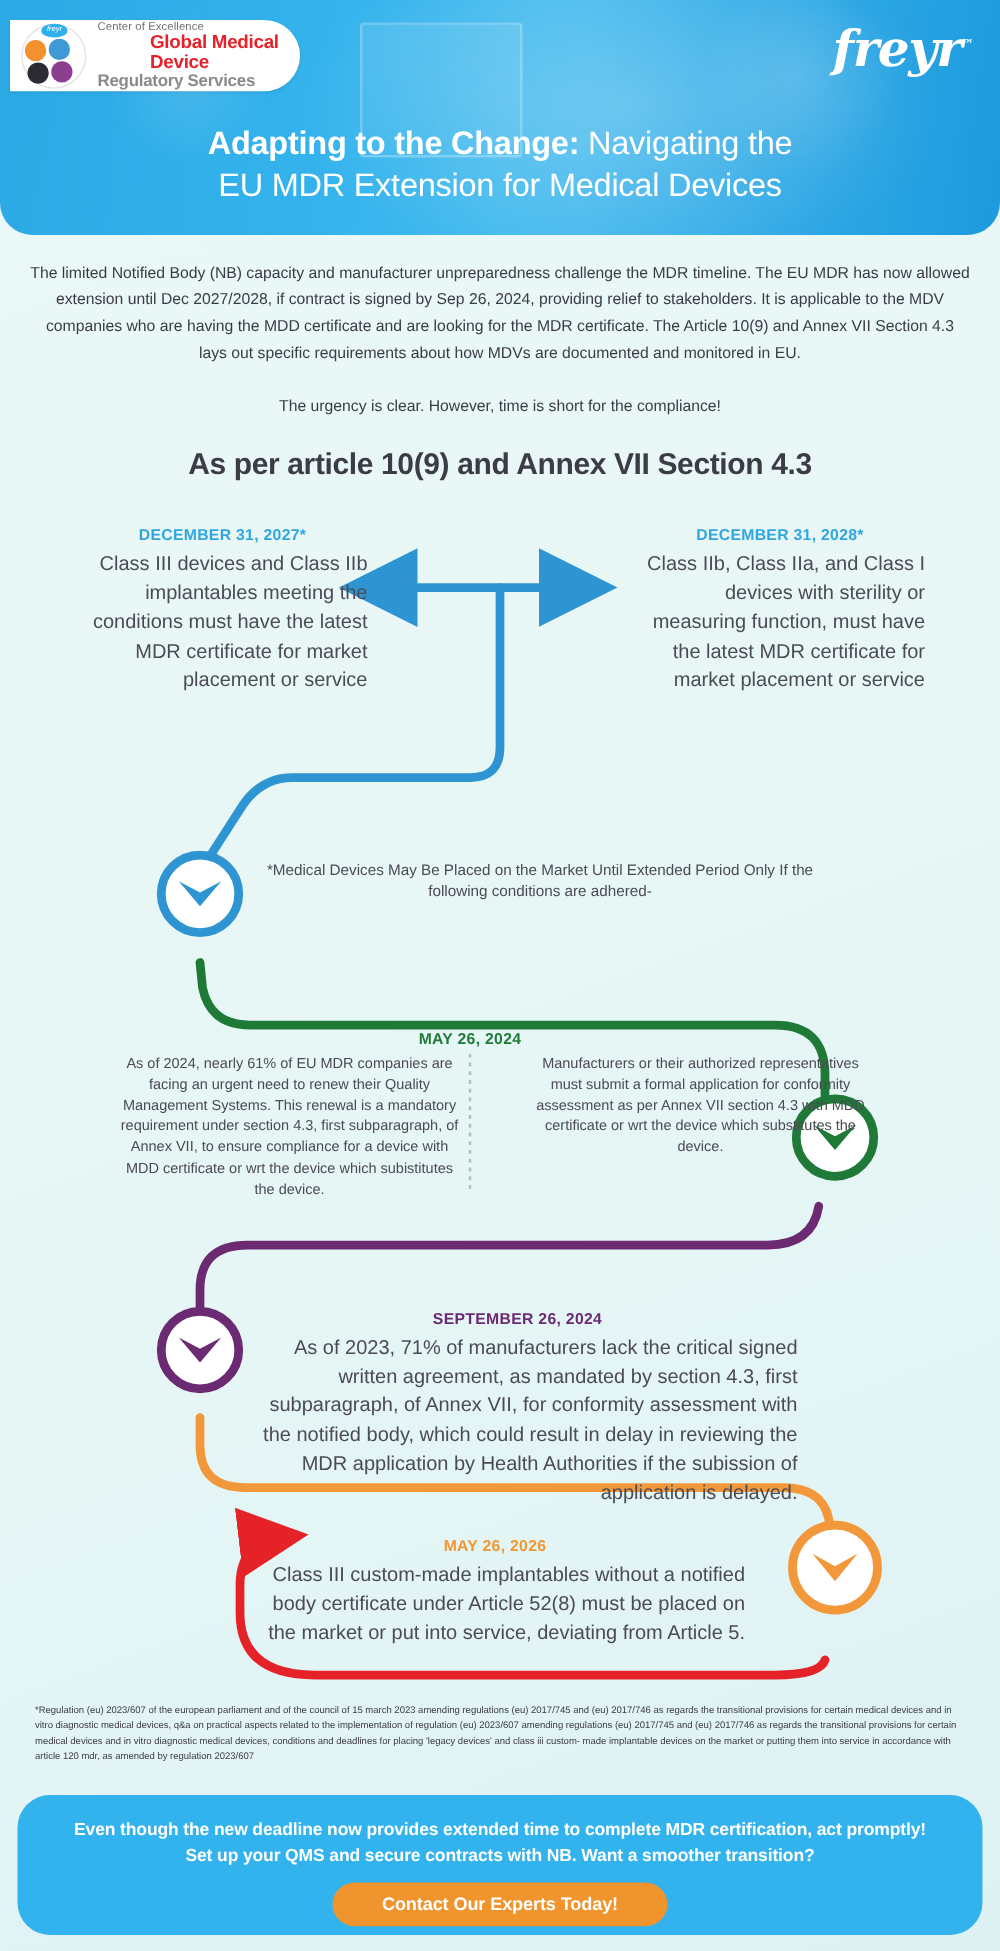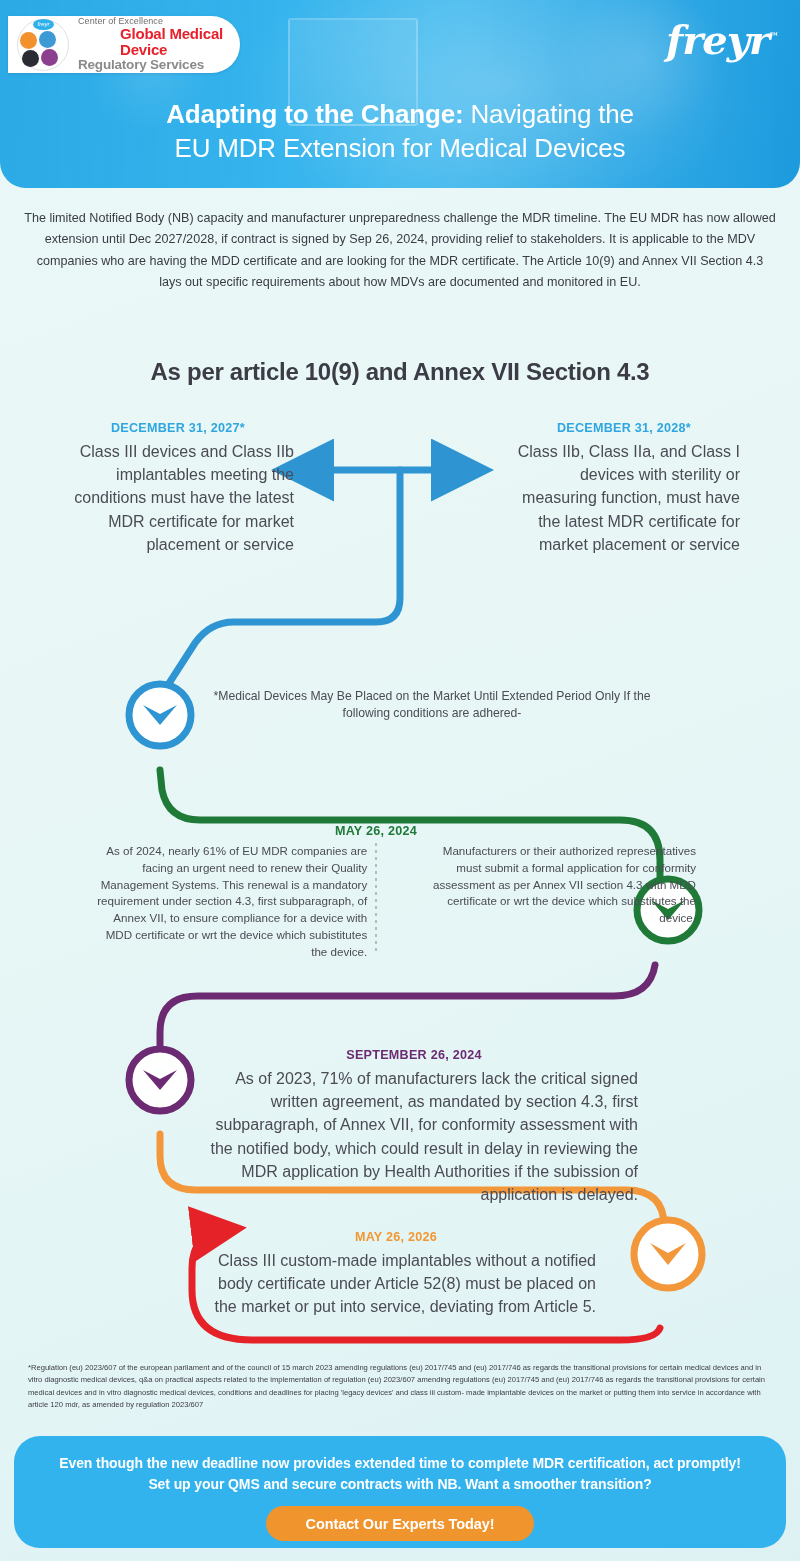--- a/index.html
+++ b/index.html
@@ -177,21 +177,21 @@
   }
 
   .blk-may24 { left: 56px; top: 824px; width: 640px; }
   .blk-may24 .date { color: #1f7a38; text-align: center; width: 100%; }
   .may24-cols {
     display: flex;
     margin-top: 4px;
   }
   .may24-col {
     width: 310px;
-    text-align: right;
+    text-align: center;
     font-size: 11.6px;
     line-height: 1.45;
     color: #4b4b55;
     margin-left: 40px;
   }
   .may24-sep {
     width: 20px;
     display: flex;
     justify-content: center;
   }
@@ -281,20 +281,21 @@
 
     <div class="freyr"><span>freyr</span><sup>™</sup></div>
 
     <div class="header-title">
       <span class="b">Adapting to the Change:</span><span> Navigating the</span><br>
       <span>EU MDR Extension for Medical Devices</span>
     </div>
   </div>
 
   <div class="intro">The limited Notified Body (NB) capacity and manufacturer unpreparedness challenge the MDR timeline. The EU MDR has now allowed extension until Dec 2027/2028, if contract is signed by Sep 26, 2024, providing relief to stakeholders. It is applicable to the MDV companies who are having the MDD certificate and are looking for the MDR certificate. The Article 10(9) and Annex VII Section 4.3 lays out specific requirements about how MDVs are documented and monitored in EU.</div>
+  <div class="intro-2">The urgency is clear. However, time is short for the compliance!</div>
   <div class="section-title">As per article 10(9) and Annex VII Section 4.3</div>
 
   <svg class="flow-svg" viewBox="0 0 800 960">
     <defs>
       <marker id="arrL" markerWidth="9" markerHeight="9" refX="7" refY="4.5" orient="auto">
         <path d="M9,0 L9,9 L0,4.5 Z" fill="#2e95d2"></path>
       </marker>
       <marker id="arrR" markerWidth="9" markerHeight="9" refX="7" refY="4.5" orient="auto">
         <path d="M0,0 L0,9 L9,4.5 Z" fill="#2e95d2"></path>
       </marker>

